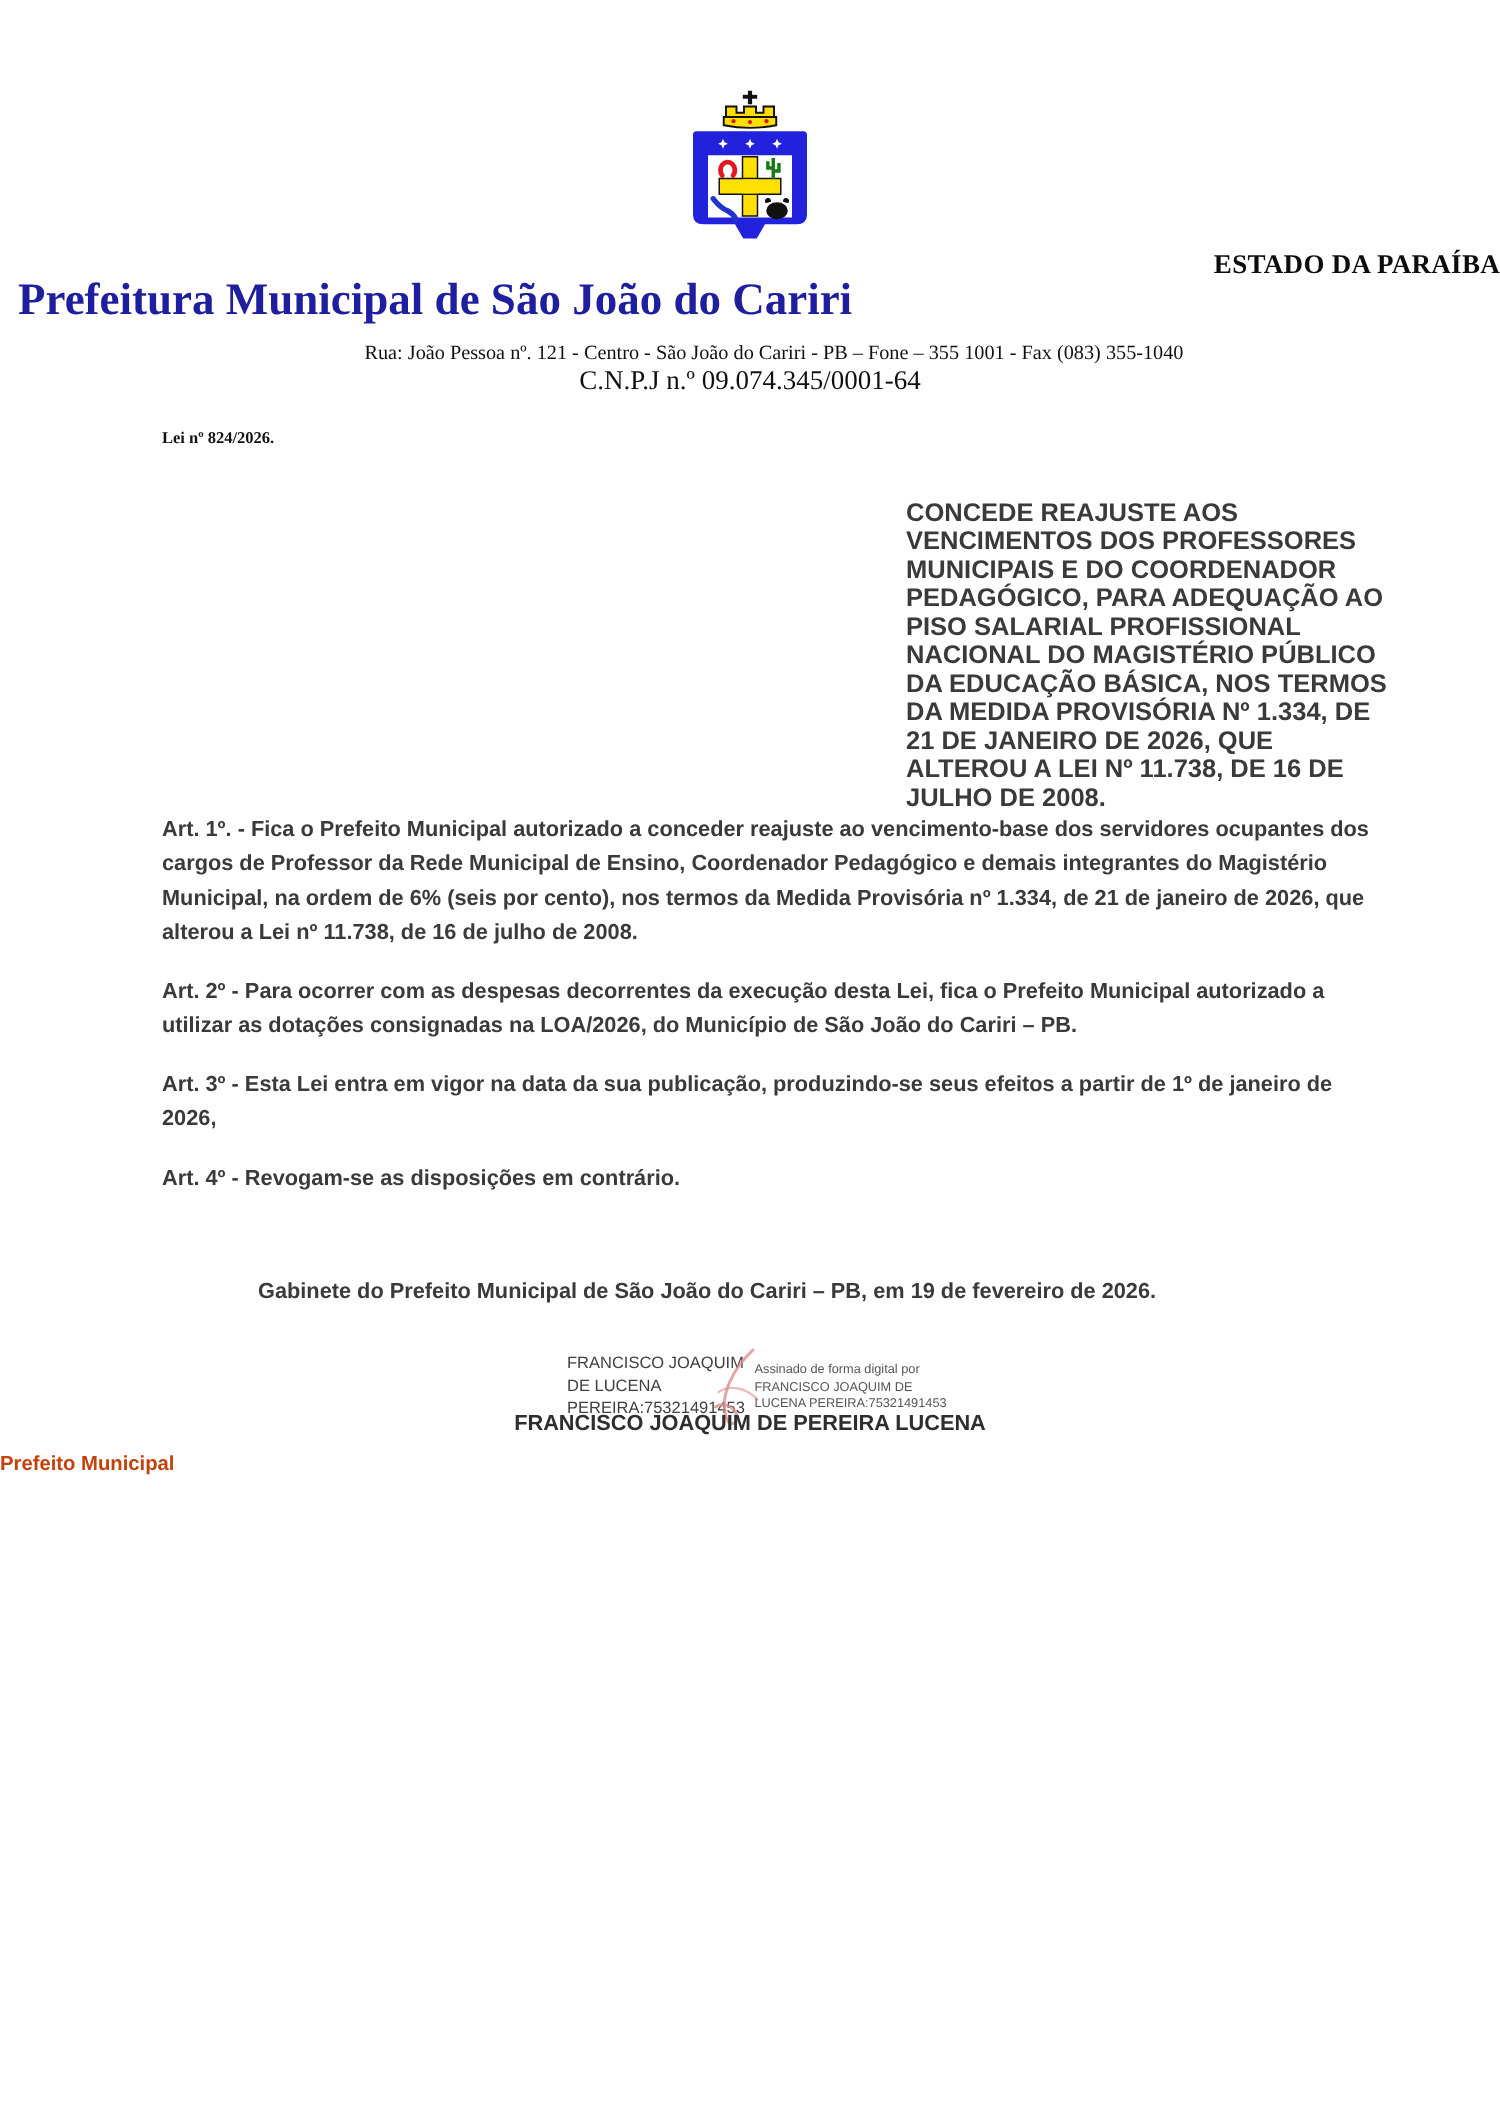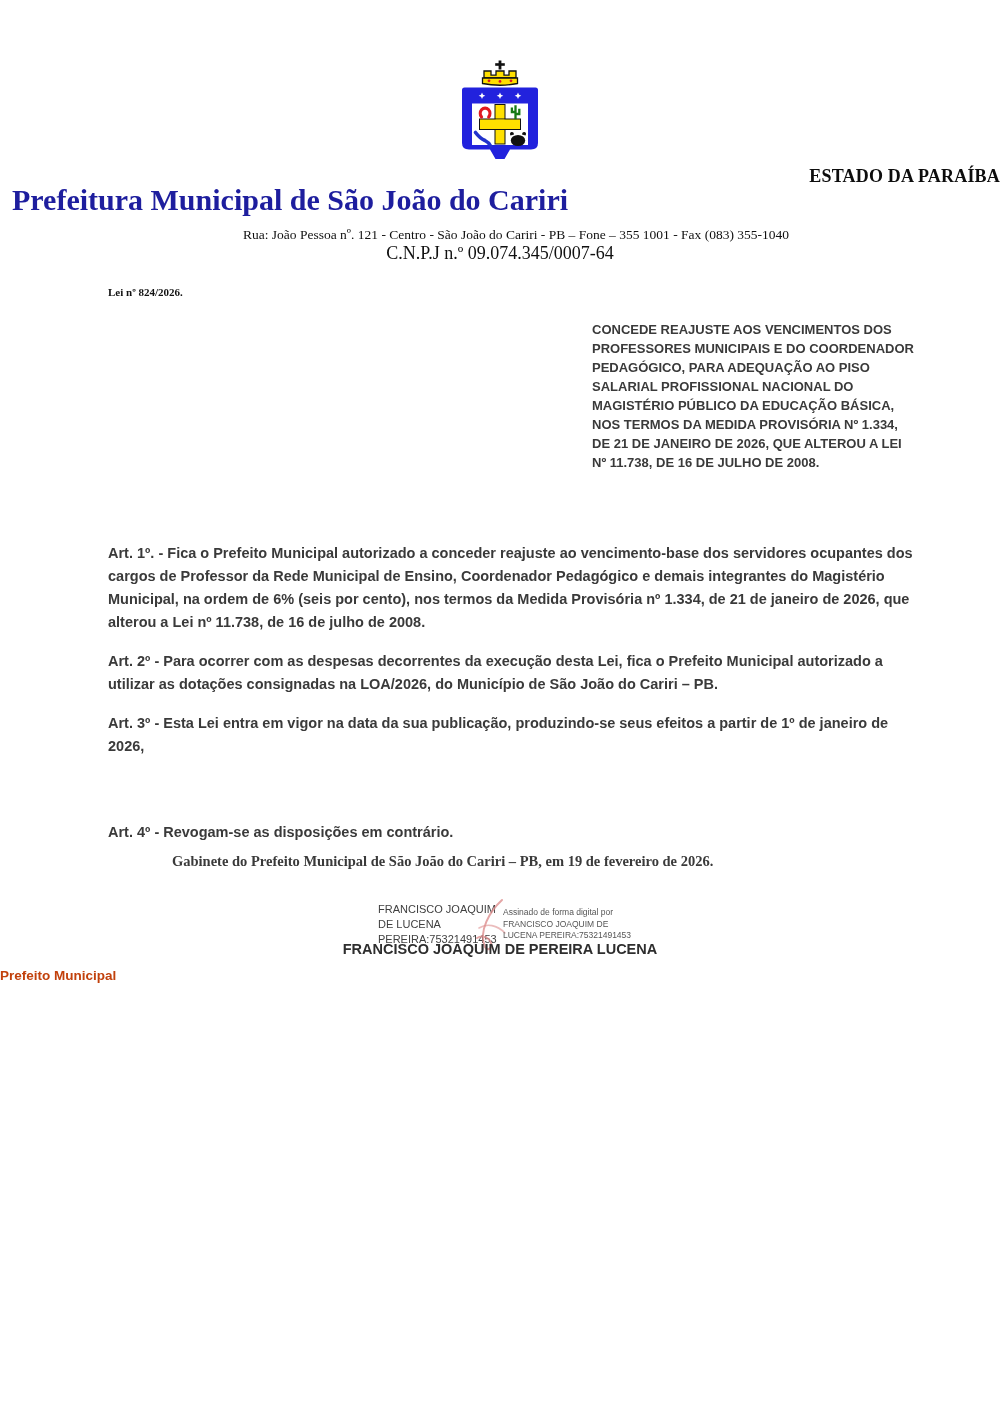--- a/index.html
+++ b/index.html
@@ -61,49 +61,48 @@
     top: 286px; left: 108px;
     font-family: "Liberation Serif", serif;
     font-weight: bold;
     font-size: 11px;
     color: #111111;
   }
   .law-summary {
     position: absolute;
     top: 320px; left: 592px;
     width: 326px;
-    margin: 0;
-    font-size: 13px;
+    margin: 12px;
+    font-size: 17px;
     line-height: 19px;
     font-weight: bold;
     color: #3a3a3a;
   }
   .article {
     position: absolute;
     left: 108px;
     width: 812px;
     margin: 0;
     font-size: 14.5px;
     line-height: 23px;
     font-weight: bold;
     color: #3a3a3a;
   }
   .article-1 { top: 542px; }
   .article-2 { top: 650px; }
   .article-3 { top: 712px; }
-  .article-4 { top: 775px; margin-top: 46px; }
+  .article-4 { top: 775px; }
   .closing {
     position: absolute;
     top: 853px; left: 172px;
     width: 760px;
     margin: 0;
     font-size: 14.5px;
     font-weight: bold;
     color: #3a3a3a;
-    font-family: Liberation Serif, serif;
   }
   
   .sig-left {
     position: absolute;
     top: 902px; left: 378px;
     font-size: 11px;
     line-height: 15px;
     color: #3f3f3f;
     white-space: pre-line;
   }
@@ -177,21 +176,21 @@
     <g fill="#111111">
       <ellipse cx="60" cy="80.5" rx="7.2" ry="5.6"></ellipse>
       <path d="M52.5,75.5 q-1.5,-2.5 1,-3.5 q2.5,-0.5 2.5,2.5 z"></path>
       <path d="M67.5,75.5 q1.5,-2.5 -1,-3.5 q-2.5,-0.5 -2.5,2.5 z"></path>
     </g>
   </svg>
 
   <div class="hdr-state">ESTADO DA PARAÍBA</div>
   <h1 class="hdr-muni">Prefeitura Municipal de São João do Cariri</h1>
   <div class="hdr-addr">Rua: João Pessoa nº. 121 - Centro - São João do Cariri - PB – Fone – 355 1001 - Fax (083) 355-1040</div>
-  <div class="hdr-cnpj">C.N.P.J n.º 09.074.345/0007-64</div>
+  <div class="hdr-cnpj">C.N.P.J n.º 09.074.345/0001-64</div>
 
   <div class="law-number">Lei nº 824/2026.</div>
 
   <p class="law-summary">CONCEDE REAJUSTE AOS VENCIMENTOS DOS PROFESSORES MUNICIPAIS E DO COORDENADOR PEDAGÓGICO, PARA ADEQUAÇÃO AO PISO SALARIAL PROFISSIONAL NACIONAL DO MAGISTÉRIO PÚBLICO DA EDUCAÇÃO BÁSICA, NOS TERMOS DA MEDIDA PROVISÓRIA Nº 1.334, DE 21 DE JANEIRO DE 2026, QUE ALTEROU A LEI Nº 11.738, DE 16 DE JULHO DE 2008.</p>
 
   <p class="article article-1">Art. 1º. - Fica o Prefeito Municipal autorizado a conceder reajuste ao vencimento-base dos servidores ocupantes dos cargos de Professor da Rede Municipal de Ensino, Coordenador Pedagógico e demais integrantes do Magistério Municipal, na ordem de 6% (seis por cento), nos termos da Medida Provisória nº 1.334, de 21 de janeiro de 2026, que alterou a Lei nº 11.738, de 16 de julho de 2008.</p>
   <p class="article article-2">Art. 2º - Para ocorrer com as despesas decorrentes da execução desta Lei, fica o Prefeito Municipal autorizado a utilizar as dotações consignadas na LOA/2026, do Município de São João do Cariri – PB.</p>
   <p class="article article-3">Art. 3º -  Esta Lei entra em vigor na data da sua publicação, produzindo-se seus efeitos a partir de 1º de janeiro de 2026,</p>
   <p class="article article-4">Art. 4º  - Revogam-se as disposições em contrário.</p>
 

